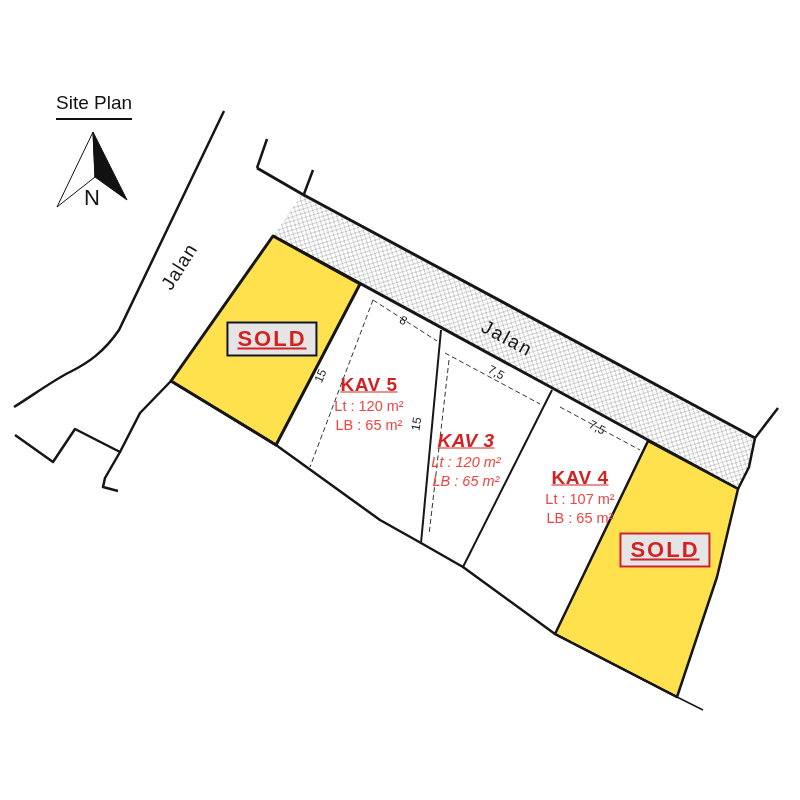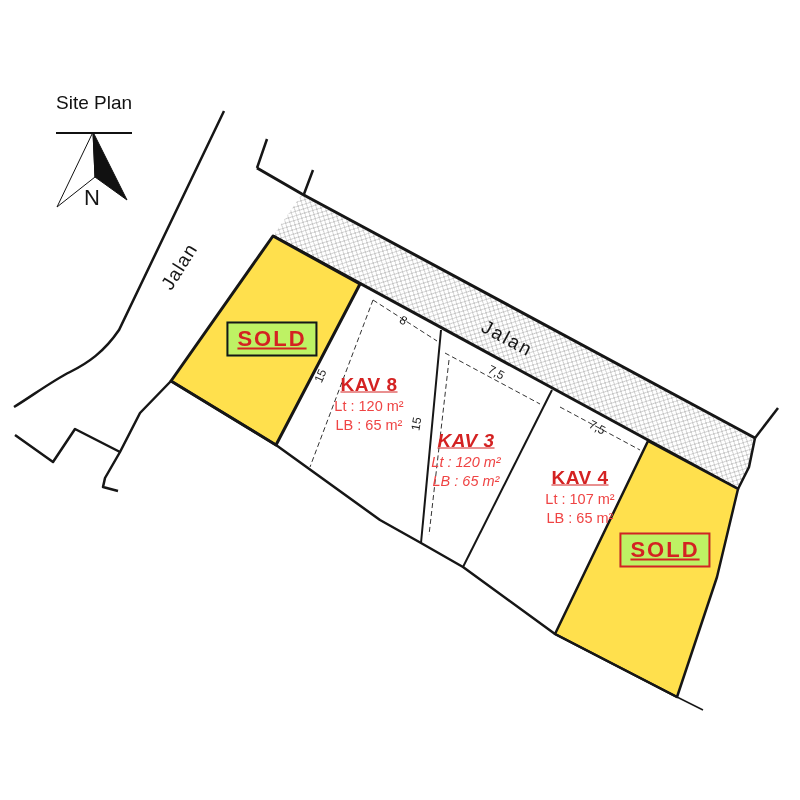--- a/index.html
+++ b/index.html
@@ -8,38 +8,38 @@
     font-family:"Liberation Sans", sans-serif;
   }
   #stage{position:absolute;left:0;top:0;width:800px;height:800px;}
   svg{position:absolute;left:0;top:0;}
   .lbl{
     position:absolute;transform:translate(-50%,-50%);
     color:#161616;white-space:nowrap;line-height:1.1;
   }
   .title{
     position:absolute;left:56px;top:92px;transform:none;
-    font-size:19px;color:#111;border-bottom:2px solid #111;padding-bottom:18px;
+    font-size:19px;color:#111;border-bottom:2px solid #111;padding-bottom:4px;
   }
   .north-n{font-size:22px;}
   .road-name{font-size:19px;letter-spacing:1px;}
   .road-name.top{letter-spacing:2px;}
   .dim{font-size:12px;color:#222;}
   .kav-block{
     position:absolute;transform:translate(-50%,-50%);
     text-align:center;white-space:nowrap;
   }
   .kav-name{
     color:#d42222;font-weight:bold;font-size:19px;
     text-decoration:underline;letter-spacing:.5px;margin-bottom:1px;
   }
   .kav-line{font-size:14.5px;color:#ef4444;line-height:19px;}
   .sold-box{
     position:absolute;transform:translate(-50%,-50%);
-    background:#bef264;padding:2px 9px 3px 9px;
+    background:#e5e5e5;padding:2px 9px 3px 9px;
   }
   .sold-box.black-border{border:2px solid #161616;}
   .sold-box.red-border{border:2px solid #d42222;}
   .sold-text{
     color:#d42222;font-weight:bold;font-size:22px;
     text-decoration:underline;letter-spacing:2px;
   }
 </style>
 </head>
 <body>
@@ -96,21 +96,21 @@
 
   <div class="lbl road-name top" style="left:507px;top:339px;transform:translate(-50%,-50%) rotate(28.5deg);">Jalan</div>
 
   <div class="lbl dim" style="left:403px;top:321px;transform:translate(-50%,-50%) rotate(30deg);">8</div>
   <div class="lbl dim" style="left:321px;top:376px;transform:translate(-50%,-50%) rotate(-66deg);">15</div>
   <div class="lbl dim" style="left:496px;top:373px;transform:translate(-50%,-50%) rotate(28deg);">7,5</div>
   <div class="lbl dim" style="left:417px;top:424px;transform:translate(-50%,-50%) rotate(-80deg);">15</div>
   <div class="lbl dim" style="left:597px;top:428px;transform:translate(-50%,-50%) rotate(28deg);">7,5</div>
 
   <div class="kav-block" style="left:369px;top:404px;">
-    <div class="kav-name">KAV 8</div>
+    <div class="kav-name">KAV 5</div>
     <div class="kav-line">Lt : 120 m²</div>
     <div class="kav-line">LB : 65 m²</div>
   </div>
 
   <div class="kav-block" style="left:466px;top:460px;font-style:italic;">
     <div class="kav-name">KAV 3</div>
     <div class="kav-line">Lt : 120 m²</div>
     <div class="kav-line">LB : 65 m²</div>
   </div>
 

